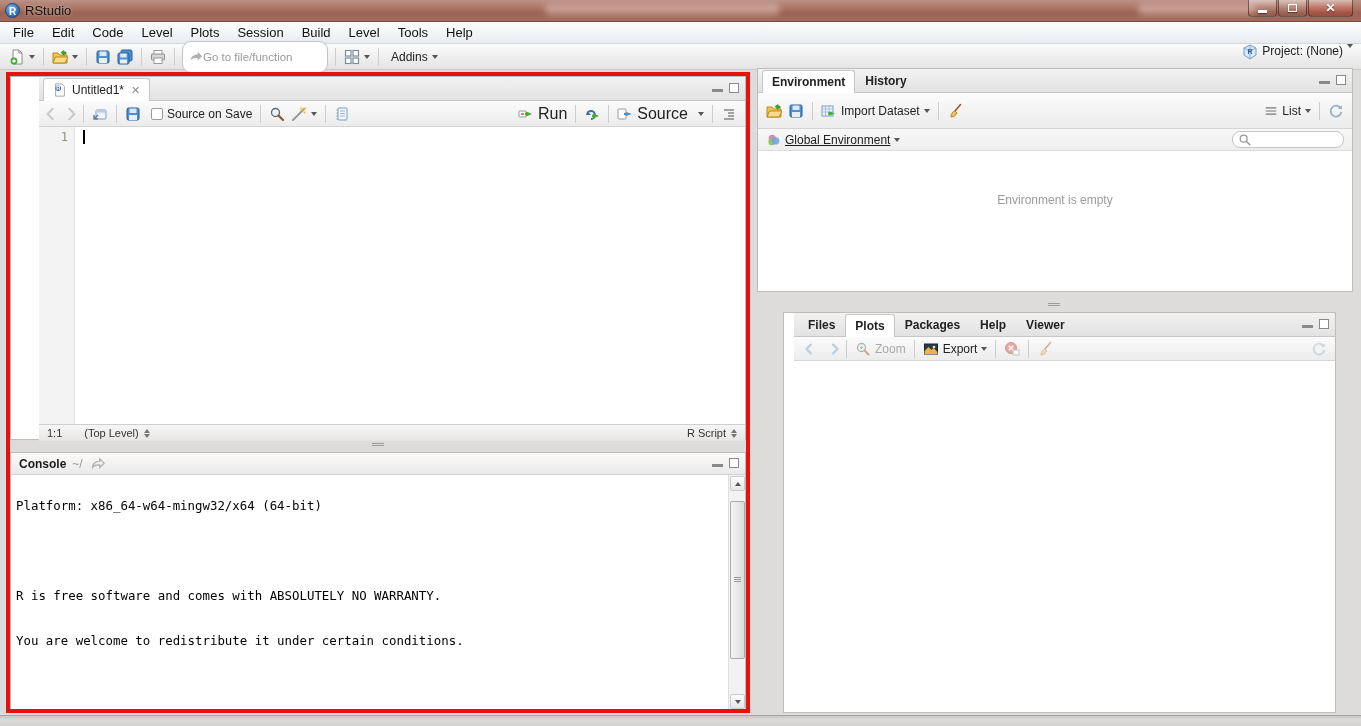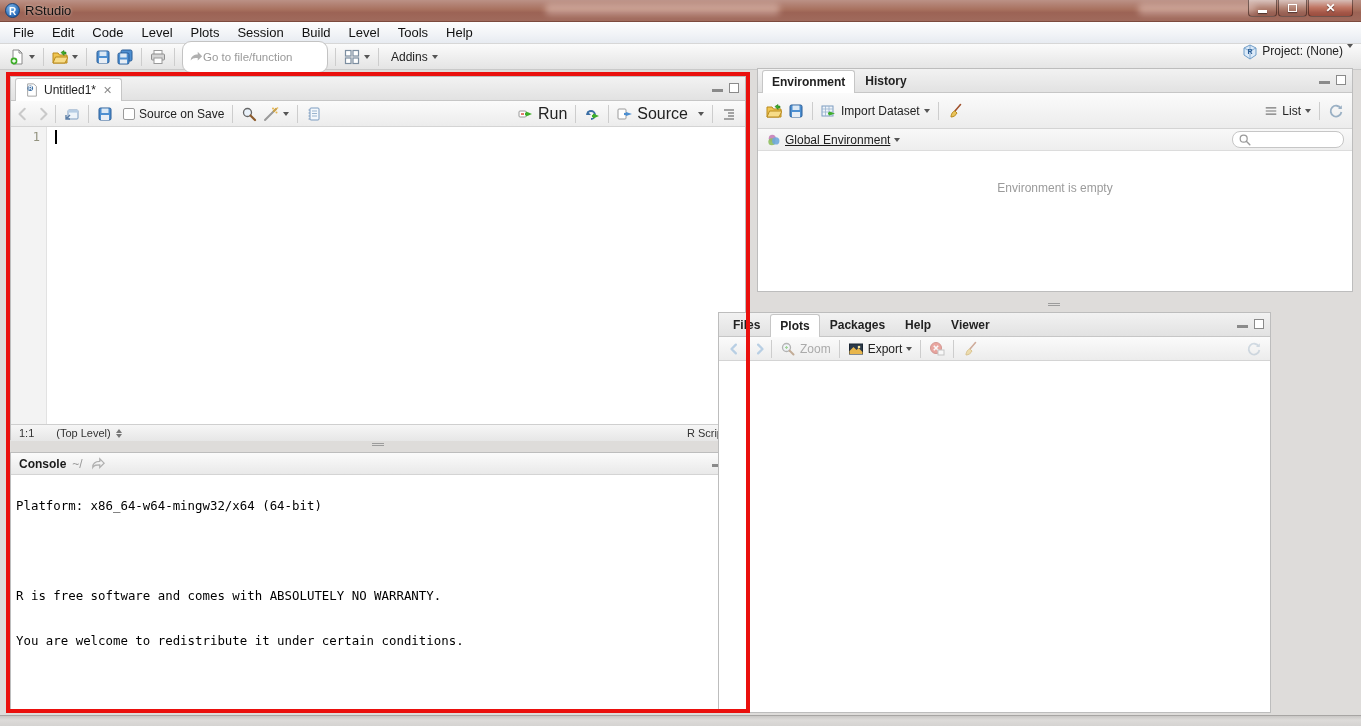--- a/index.html
+++ b/index.html
@@ -99,21 +99,21 @@
     border:1px solid #ababab; border-radius:2px; }
   .sb-grip { position:absolute; left:3px; right:3px; top:50%; margin-top:-3px; }
   .sb-grip div { height:1px; background:#9a9a9a; margin-bottom:1px; }
 
   
   .env-row { height:22px; background:linear-gradient(#f8f8f8,#eeeeee); border-bottom:1px solid #dcdcdc;
     display:flex; align-items:center; padding:0 6px; position:relative;text-decoration:underline; }
   .search-box { position:absolute; right:8px; top:2px; width:112px; height:17px; background:#fff;
     border:1px solid #c6c6c6; border-radius:8px; display:flex; align-items:center; padding:0 5px; }
   .search-box input { border:none; outline:none; width:88px; background:transparent; font-size:11px; }
-  .env-empty { text-align:center; color:#9b9b9b; font-size:12px; padding-top:30px; }
+  .env-empty { text-align:center; color:#9b9b9b; font-size:12px; padding-top:42px; }
 
   
   .annotation { position:absolute; left:6px; top:72px; width:744px; height:641px;
     border:4px solid #ea100d; pointer-events:none; z-index:50; }
 
   .grip { position:absolute; width:12px; height:5px; z-index:5; }
   .grip div { height:1px; background:#9c9c9c; margin-bottom:1px; }
 
   .bottom-strip { position:absolute; left:0; top:715px; width:1361px; height:11px;
     background:linear-gradient(#c9c7c5,#dddbd9 40%, #d5d3d1); border-top:1px solid #a7a5a3; }
@@ -226,21 +226,21 @@
       <svg class="icon16" viewBox="0 0 16 16">
           <path d="M8 1l6 3v7l-6 4-6-4V4z" fill="#dceaf8" stroke="#6f9dc8"></path>
           <path d="M8 1v14M2 4l6 3 6-3" fill="none" stroke="#6f9dc8" stroke-width=".8"></path>
           <text x="8" y="10" font-size="7" fill="#2a5d96" text-anchor="middle" font-weight="bold">R</text>
         </svg>
       <span class="lbl">Project: (None)</span>
       <span class="caret"></span>
     </div>
   </div>
 
-  <div class="pane" style="left:10px; top:76px; width:736px; height:364px;">
+  <div class="pane" style="left:10px; top:76px; width:736px; height:364px;padding-left:28px;">
     <div class="tabstrip">
       <div class="tab active" style="font-weight:normal;">
         <svg class="icon14" viewBox="0 0 16 16">
             <path d="M3 1h7l3 3v11H3z" fill="#fff" stroke="#9a9a9a"></path>
             <circle cx="6" cy="6" r="3.2" fill="#3a6ea5"></circle>
             <text x="6" y="8.4" font-size="6.5" fill="#fff" text-anchor="middle" font-weight="bold">R</text>
           </svg>
         <span style="margin-left:5px;">Untitled1*</span>
         <span style="margin-left:7px; color:#8a8a8a; font-size:11px;">✕</span>
       </div>
@@ -497,21 +497,21 @@
       </div>
     </div>
     <div class="env-empty">Environment is empty</div>
   </div>
 
   <div class="grip" style="left:1048px; top:303px;">
       <div></div>
       <div></div>
     </div>
 
-  <div class="pane" style="left:718px; top:312px; width:553px; height:401px;">
+  <div class="pane" style="left:783px; top:312px; width:553px; height:401px;padding-left:10px;">
     <div class="tabstrip">
       <div class="tab bold">
           <span>Files</span>
         </div>
       <div class="tab active bold">
           <span>Plots</span>
         </div>
       <div class="tab bold">
           <span>Packages</span>
         </div>

